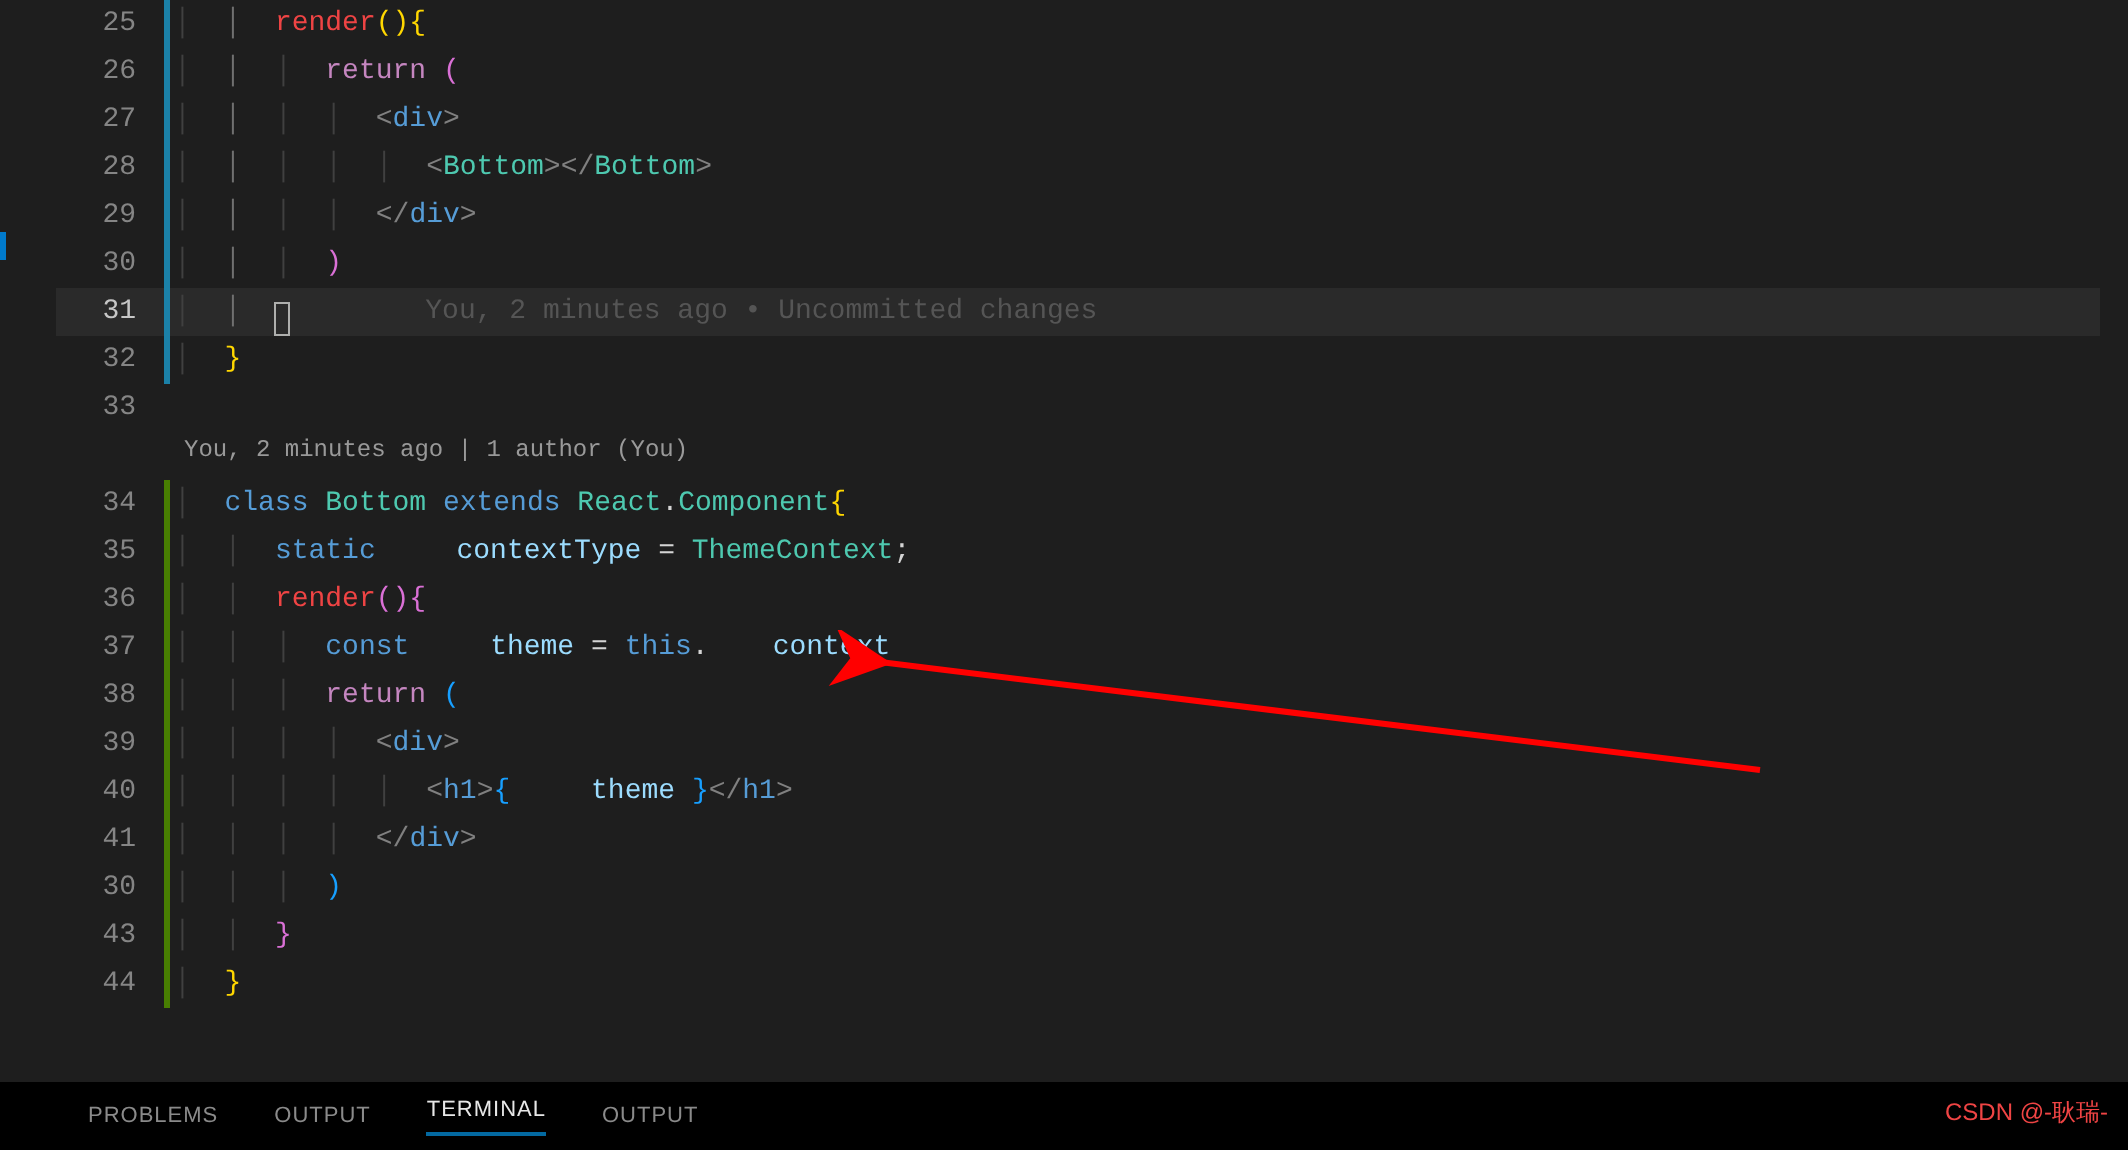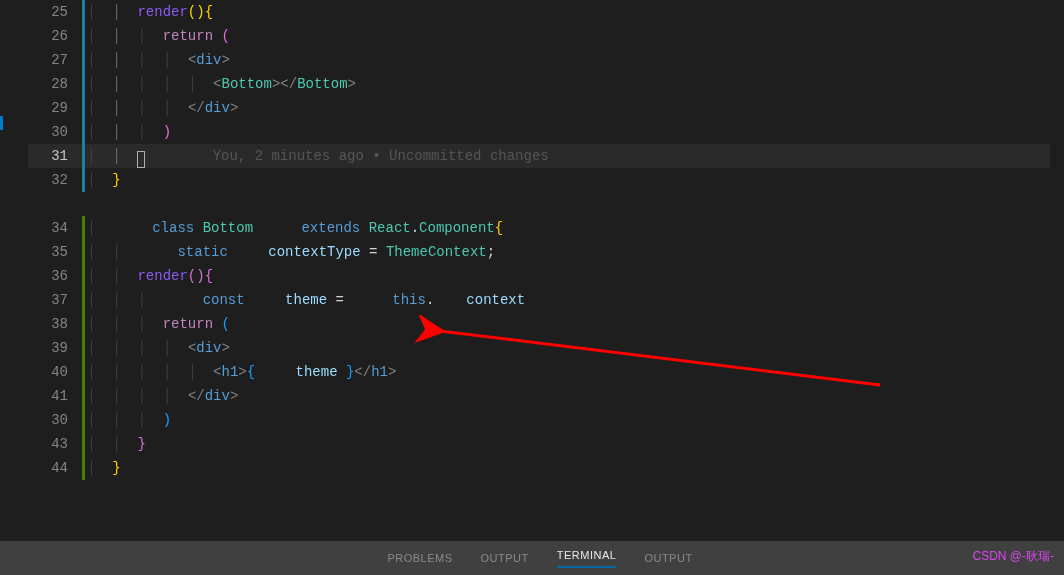--- a/index.html
+++ b/index.html
@@ -56,23 +56,23 @@
   }
   .bar.blue { background: #1b81a8; }
   .bar.green { background: #487e02; }
   .code {
     flex: 1;
   }
   .line.hl { background: #2a2a2a; }
   .line.hl .ln { color: #c6c6c6; font-family: Liberation Mono, monospace; }
   .indent-guide { color: #404040; }
   .indent-guide.active { color: #707070; }
-  .k-yellow { color: #8b5cf6; }
+  .k-yellow { color: #ef4444; }
   .k-purple { color: #c586c0; }
-  .k-blue { color: #569cd6; margin-left: 40px; }
+  .k-blue { color: #569cd6; }
   .k-type { color: #4ec9b0; }
   .k-var { color: #9cdcfe; margin-left: 32px; }
   .k-white { color: #d4d4d4; }
   .k-bracket-y { color: #ffd700; }
   .k-bracket-p { color: #da70d6; }
   .k-bracket-b { color: #179fff; }
   .k-tag { color: #808080; }
   .k-tagname { color: #569cd6; }
   .k-comp { color: #4ec9b0; }
   .k-dim { color: #555555; }
@@ -102,45 +102,44 @@
     height: 90px;
     pointer-events: none;
   }
 
   .panel-tabs {
     position: absolute;
     bottom: 0;
     left: 0;
     right: 0;
     height: 35px;
-    background: #404040;
+    background: #000000;
     border-top: 1px solid #1e1e1e;
     display: flex;
     align-items: center;
     padding-left: 44px;
     font-family: "Segoe UI", sans-serif;
     font-size: 11px;
-    justify-content: center;
   }
   .panel-tab {
     color: #8a8a8a;
     margin-right: 28px;
     letter-spacing: 0.5px;
     cursor: pointer;
   }
   .panel-tab.active {
     color: #e7e7e7;
     border-bottom: 2px solid #0369a1;
     padding-bottom: 5px;
   }
   .watermark {
     position: absolute;
     right: 10px;
     bottom: 10px;
-    color: #d946ef;
+    color: #ef4444;
     font-family: "Segoe UI", sans-serif;
     font-size: 12px;
   }
   .scrollbar-v {
     position: absolute;
     right: 0; top: 0;
     width: 14px;
     height: 540px;
     background: #1e1e1e;
   }
@@ -155,21 +154,22 @@
   <div class="code-col">
     <div class="rows" id="rows">
         <div class="line"><div class="ln">25</div><div class="bar blue"></div><div class="code"><span class="indent-guide">│</span>  <span class="indent-guide active">│</span>  <span class="k-yellow">render</span><span class="k-bracket-y">()</span><span class="k-bracket-y">{</span></div></div>
         <div class="line"><div class="ln">26</div><div class="bar blue"></div><div class="code"><span class="indent-guide">│</span>  <span class="indent-guide active">│</span>  <span class="indent-guide">│</span>  <span class="k-purple">return </span><span class="k-bracket-p">(</span></div></div>
         <div class="line"><div class="ln">27</div><div class="bar blue"></div><div class="code"><span class="indent-guide">│</span>  <span class="indent-guide active">│</span>  <span class="indent-guide">│</span>  <span class="indent-guide">│</span>  <span class="k-tag">&lt;</span><span class="k-tagname">div</span><span class="k-tag">&gt;</span></div></div>
         <div class="line"><div class="ln">28</div><div class="bar blue"></div><div class="code"><span class="indent-guide">│</span>  <span class="indent-guide active">│</span>  <span class="indent-guide">│</span>  <span class="indent-guide">│</span>  <span class="indent-guide">│</span>  <span class="k-tag">&lt;</span><span class="k-comp">Bottom</span><span class="k-tag">&gt;</span><span class="k-tag">&lt;/</span><span class="k-comp">Bottom</span><span class="k-tag">&gt;</span></div></div>
         <div class="line"><div class="ln">29</div><div class="bar blue"></div><div class="code"><span class="indent-guide">│</span>  <span class="indent-guide active">│</span>  <span class="indent-guide">│</span>  <span class="indent-guide">│</span>  <span class="k-tag">&lt;/</span><span class="k-tagname">div</span><span class="k-tag">&gt;</span></div></div>
         <div class="line"><div class="ln">30</div><div class="bar blue"></div><div class="code"><span class="indent-guide">│</span>  <span class="indent-guide active">│</span>  <span class="indent-guide">│</span>  <span class="k-bracket-p">)</span></div></div>
         <div class="line hl"><div class="ln">31</div><div class="bar blue"></div><div class="code"><span class="indent-guide">│</span>  <span class="indent-guide active">│</span>  <span class="cursor-box"></span>        <span class="k-dim">You, 2 minutes ago • Uncommitted changes</span></div></div>
         <div class="line"><div class="ln">32</div><div class="bar blue"></div><div class="code"><span class="indent-guide">│</span>  <span class="k-bracket-y">}</span></div></div>
-        <div class="line"><div class="ln"></div><div class="bar"></div></div>
+        <div class="line"><div class="ln">33</div><div class="bar "></div><div class="code"></div></div>
+        <div class="line"><div class="ln"></div><div class="bar"></div><div class="code codelens">You, 2 minutes ago | 1 author (You)</div></div>
         <div class="line"><div class="ln">34</div><div class="bar green"></div><div class="code"><span class="indent-guide">│</span>  <span class="k-blue">class </span><span class="k-type">Bottom </span><span class="k-blue">extends </span><span class="k-type">React</span><span class="k-white">.</span><span class="k-type">Component</span><span class="k-bracket-y">{</span></div></div>
         <div class="line"><div class="ln">35</div><div class="bar green"></div><div class="code"><span class="indent-guide">│</span>  <span class="indent-guide">│</span>  <span class="k-blue">static </span><span class="k-var">contextType</span><span class="k-white"> = </span><span class="k-type">ThemeContext</span><span class="k-white">;</span></div></div>
         <div class="line"><div class="ln">36</div><div class="bar green"></div><div class="code"><span class="indent-guide">│</span>  <span class="indent-guide">│</span>  <span class="k-yellow">render</span><span class="k-bracket-p">()</span><span class="k-bracket-p">{</span></div></div>
         <div class="line"><div class="ln">37</div><div class="bar green"></div><div class="code"><span class="indent-guide">│</span>  <span class="indent-guide">│</span>  <span class="indent-guide">│</span>  <span class="k-blue">const </span><span class="k-var">theme</span><span class="k-white"> = </span><span class="k-blue">this</span><span class="k-white">.</span><span class="k-var">context</span></div></div>
         <div class="line"><div class="ln">38</div><div class="bar green"></div><div class="code"><span class="indent-guide">│</span>  <span class="indent-guide">│</span>  <span class="indent-guide">│</span>  <span class="k-purple">return </span><span class="k-bracket-b">(</span></div></div>
         <div class="line"><div class="ln">39</div><div class="bar green"></div><div class="code"><span class="indent-guide">│</span>  <span class="indent-guide">│</span>  <span class="indent-guide">│</span>  <span class="indent-guide">│</span>  <span class="k-tag">&lt;</span><span class="k-tagname">div</span><span class="k-tag">&gt;</span></div></div>
         <div class="line"><div class="ln">40</div><div class="bar green"></div><div class="code"><span class="indent-guide">│</span>  <span class="indent-guide">│</span>  <span class="indent-guide">│</span>  <span class="indent-guide">│</span>  <span class="indent-guide">│</span>  <span class="k-tag">&lt;</span><span class="k-tagname">h1</span><span class="k-tag">&gt;</span><span class="k-bracket-b">{</span><span class="k-var"> theme </span><span class="k-bracket-b">}</span><span class="k-tag">&lt;/</span><span class="k-tagname">h1</span><span class="k-tag">&gt;</span></div></div>
         <div class="line"><div class="ln">41</div><div class="bar green"></div><div class="code"><span class="indent-guide">│</span>  <span class="indent-guide">│</span>  <span class="indent-guide">│</span>  <span class="indent-guide">│</span>  <span class="k-tag">&lt;/</span><span class="k-tagname">div</span><span class="k-tag">&gt;</span></div></div>
         <div class="line"><div class="ln">30</div><div class="bar green"></div><div class="code"><span class="indent-guide">│</span>  <span class="indent-guide">│</span>  <span class="indent-guide">│</span>  <span class="k-bracket-b">)</span></div></div>
         <div class="line"><div class="ln">43</div><div class="bar green"></div><div class="code"><span class="indent-guide">│</span>  <span class="indent-guide">│</span>  <span class="k-bracket-p">}</span></div></div>

